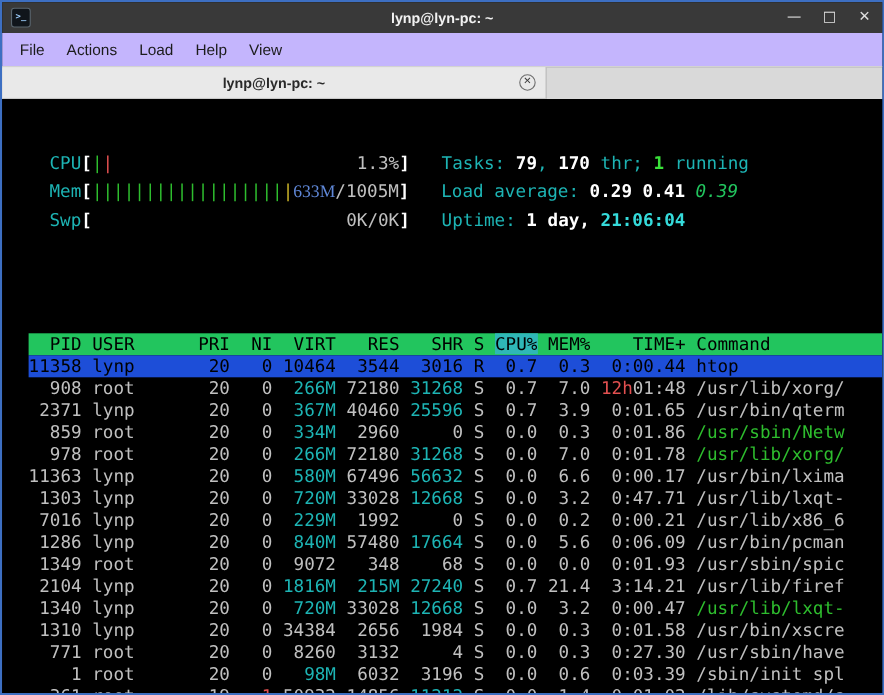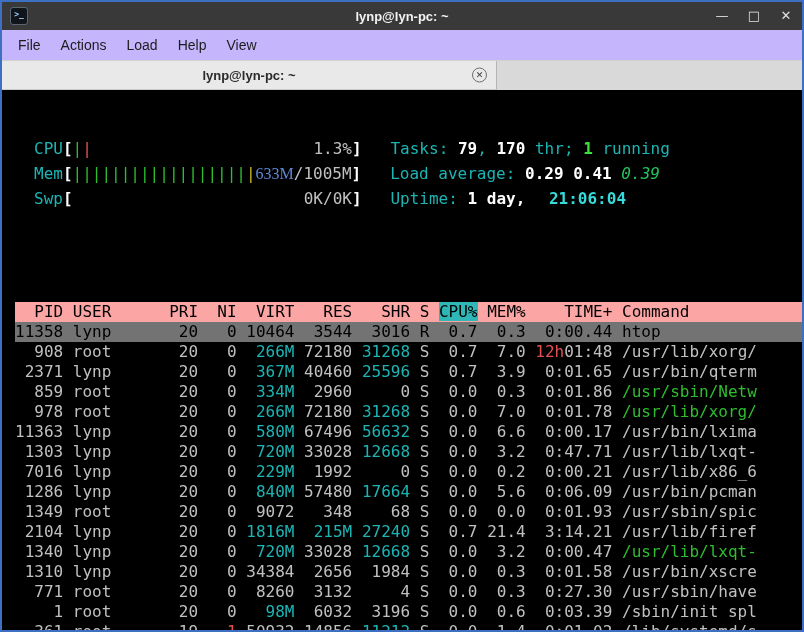--- a/index.html
+++ b/index.html
@@ -16,34 +16,34 @@
            font:14px "Liberation Sans",sans-serif;color:#1c1c1c;border-bottom:1px solid #d2d2d2;}
   .menu-item{padding:4px 10px;}
   
   .tabbar{flex:0 0 29px;background:#d9d9d9;display:flex;}
   .tab{width:494px;background:#e9e9e9;border-right:1px solid #b5b5b5;border-bottom:1px solid #c9c9c9;position:relative;
        display:flex;align-items:center;justify-content:center;font:600 13px "Liberation Sans",sans-serif;color:#2a2a2a;}
   .tab-close{position:absolute;right:9px;top:50%;transform:translateY(-50%);width:15px;height:15px;box-sizing:border-box;
              border:1px solid #6e6e6e;border-radius:50%;font:9px/13px "DejaVu Sans",sans-serif;text-align:center;color:#3c3c3c;}
   
   .term{flex:1;background:#000;font:16px/20px "DejaVu Sans Mono",monospace;color:#c0c0c0;
-        white-space:pre;overflow:hidden;padding:6px 0 0 13px;}
+        white-space:pre;overflow:hidden;padding:6px 0 0 24px;}
   #meters{line-height:25px;padding-left:19px;}
   .gap{height:11px;}
-  .phdr{background:#fca5a5;}
+  .phdr{background:#22c55e;}
   .phdr span{color:#000;}
   .hsel{background:#2fb7b7;}
-  .sel{background:#737373;}
+  .sel{background:#1d4ed8;}
   .sel span{color:#000;}
   
   .c-fg{color:#c0c0c0;}
   .c-dim{color:#22c55e;font-style:italic;}
   .c-wb{color:#ffffff;font-weight:bold;}
   .c-cyan{color:#1db4b4;}
-  .c-cyanb{color:#35dbdb;font-weight:bold;margin-left:14px;}
+  .c-cyanb{color:#35dbdb;font-weight:bold;}
   .c-green{color:#2ebd2e;}
   .c-gb{color:#3ae23a;font-weight:bold;}
   .c-red{color:#e25050;}
   .c-blue{color:#5f87d7;font-family:Liberation Serif, serif;}
   .c-yellow{color:#c9b227;}
 </style>
 </head>
 <body>
 
 <div class="win">

